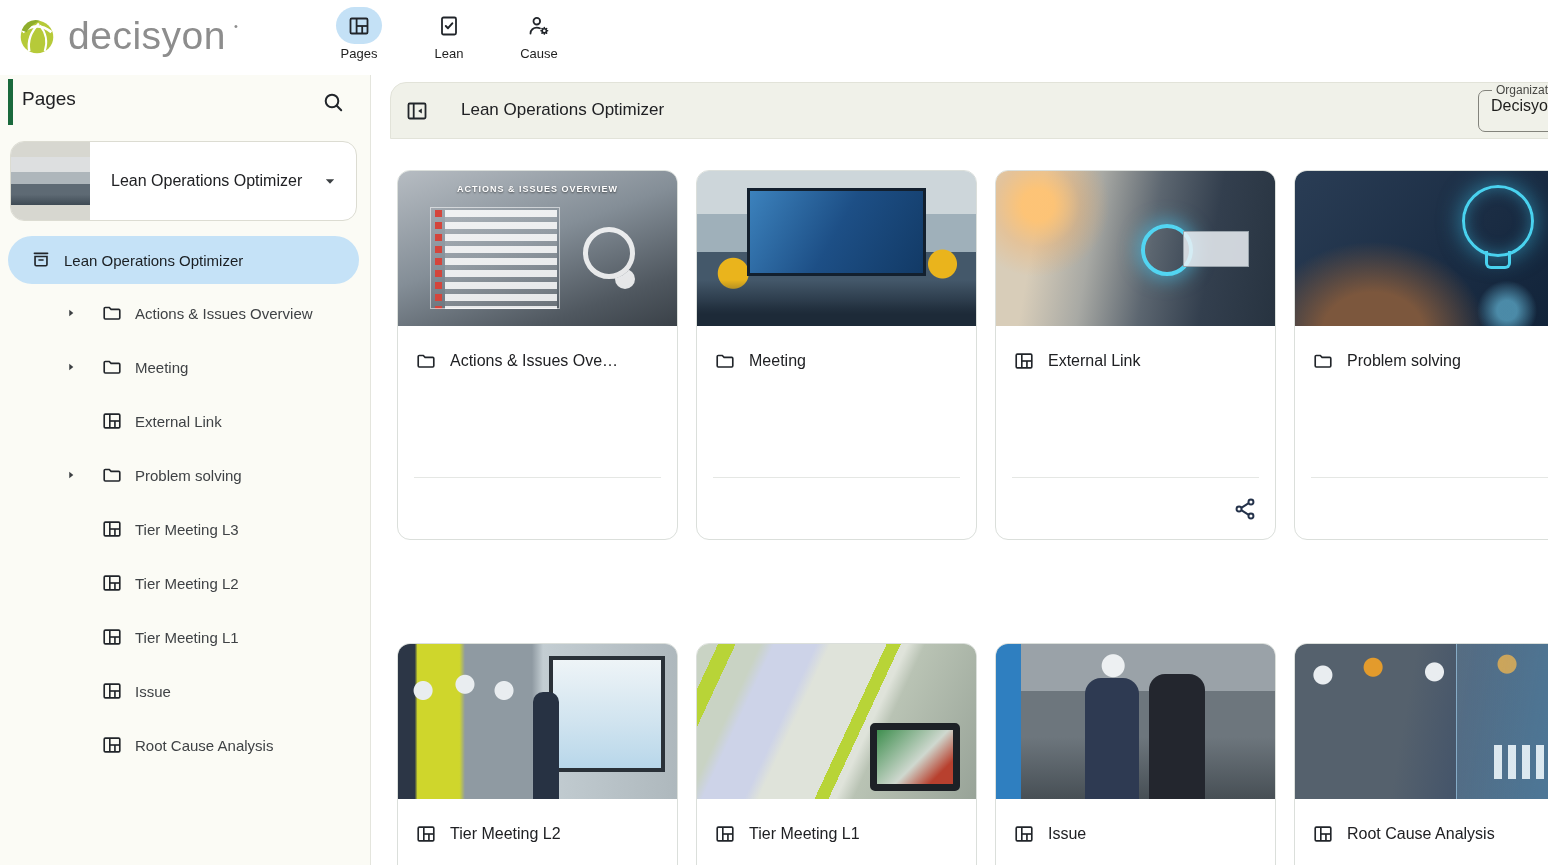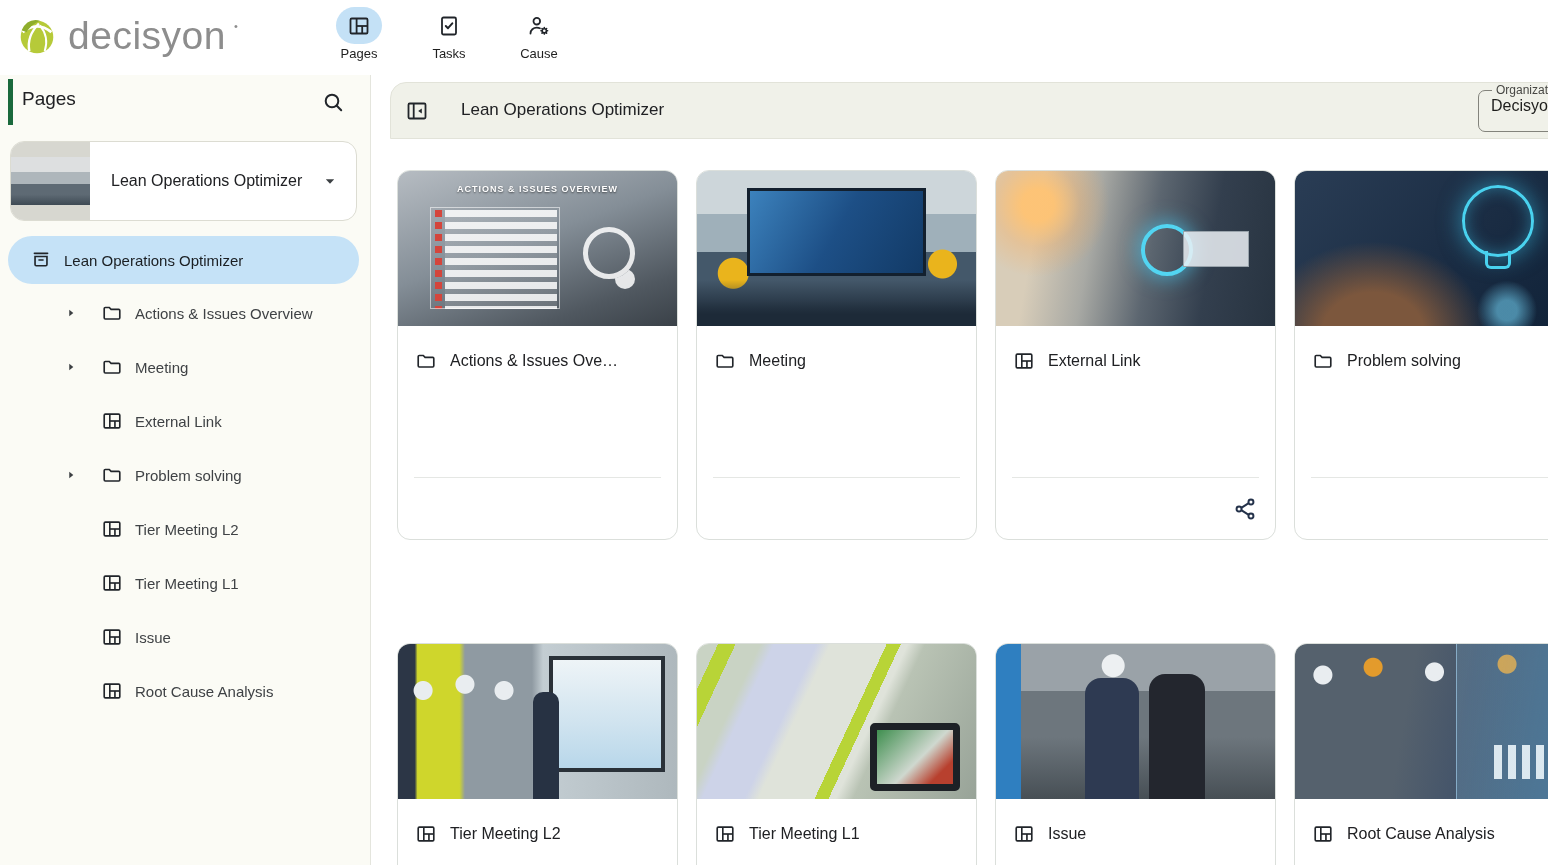--- a/index.html
+++ b/index.html
@@ -232,21 +232,21 @@
     </div>
     <span class="nav-label">Pages</span>
   </div>
 
   <div class="nav-item">
     <div class="nav-pill">
       <svg class="ic" width="24" height="24">
             <use href="#sym-tasks"></use>
           </svg>
     </div>
-    <span class="nav-label">Tasks</span>
+    <span class="nav-label">Lean</span>
   </div>
 
   <div class="nav-item">
     <div class="nav-pill">
       <svg class="ic" width="24" height="24">
             <use href="#sym-users"></use>
           </svg>
     </div>
     <span class="nav-label">Cause</span>
   </div>
@@ -311,20 +311,27 @@
   <div class="tree-row">
     <svg class="t-arrow">
             <use href="#sym-arrow-right"></use>
           </svg>
     <svg class="t-icon ic">
             <use href="#sym-folder"></use>
           </svg>
     <span class="t-label">Problem solving</span>
   </div>
 
+  <div class="tree-row">
+
+    <svg class="t-icon ic">
+            <use href="#sym-dashboard"></use>
+          </svg>
+    <span class="t-label">Tier Meeting L3</span>
+  </div>
 
   <div class="tree-row">
 
     <svg class="t-icon ic">
             <use href="#sym-dashboard"></use>
           </svg>
     <span class="t-label">Tier Meeting L2</span>
   </div>
 
   <div class="tree-row">

